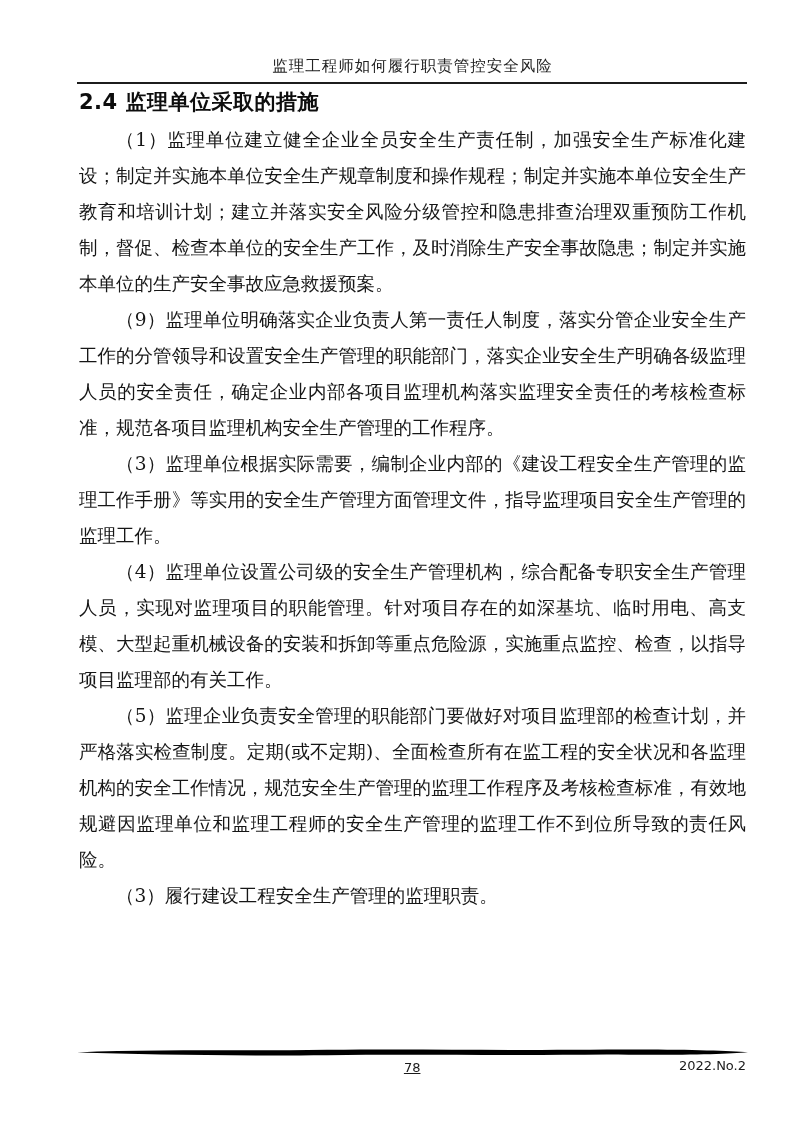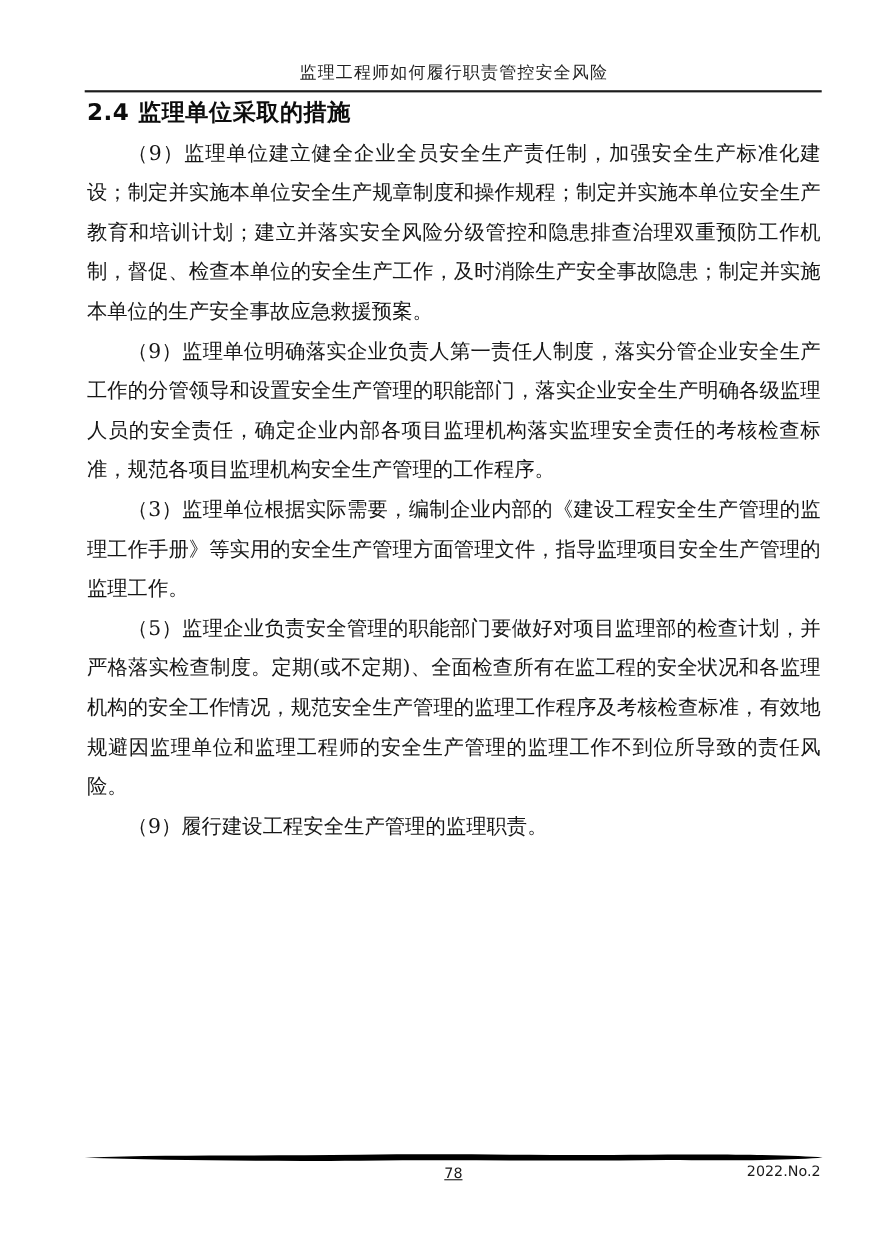--- a/index.html
+++ b/index.html
@@ -92,27 +92,28 @@
 
 <div class="page">
 
   <div class="running-title">监理工程师如何履行职责管控安全风险</div>
 
   <div class="header-rule"></div>
 
   <main class="content">
     <h2 class="section-heading">2.4 监理单位采取的措施</h2>
 
-    <p class="para">（9）监理单位建立健全企业全员安全生产责任制，加强安全生产标准化建设；制定并实施本单位安全生产规章制度和操作规程；制定并实施本单位安全生产教育和培训计划；建立并落实安全风险分级管控和隐患排查治理双重预防工作机制，督促、检查本单位的安全生产工作，及时消除生产安全事故隐患；制定并实施本单位的生产安全事故应急救援预案。</p>
+    <p class="para">（1）监理单位建立健全企业全员安全生产责任制，加强安全生产标准化建设；制定并实施本单位安全生产规章制度和操作规程；制定并实施本单位安全生产教育和培训计划；建立并落实安全风险分级管控和隐患排查治理双重预防工作机制，督促、检查本单位的安全生产工作，及时消除生产安全事故隐患；制定并实施本单位的生产安全事故应急救援预案。</p>
     <p class="para">（9）监理单位明确落实企业负责人第一责任人制度，落实分管企业安全生产工作的分管领导和设置安全生产管理的职能部门，落实企业安全生产明确各级监理人员的安全责任，确定企业内部各项目监理机构落实监理安全责任的考核检查标准，规范各项目监理机构安全生产管理的工作程序。</p>
     <p class="para">（3）监理单位根据实际需要，编制企业内部的《建设工程安全生产管理的监理工作手册》等实用的安全生产管理方面管理文件，指导监理项目安全生产管理的监理工作。</p>
+    <p class="para">（4）监理单位设置公司级的安全生产管理机构，综合配备专职安全生产管理人员，实现对监理项目的职能管理。针对项目存在的如深基坑、临时用电、高支模、大型起重机械设备的安装和拆卸等重点危险源，实施重点监控、检查，以指导项目监理部的有关工作。</p>
     <p class="para">（5）监理企业负责安全管理的职能部门要做好对项目监理部的检查计划，并严格落实检查制度。定期(或不定期)、全面检查所有在监工程的安全状况和各监理机构的安全工作情况，规范安全生产管理的监理工作程序及考核检查标准，有效地规避因监理单位和监理工程师的安全生产管理的监理工作不到位所导致的责任风险。</p>
 
 
-    <p class="para">（9）履行建设工程安全生产管理的监理职责。</p>
+    <p class="para">（3）履行建设工程安全生产管理的监理职责。</p>
   </main>
 
   <svg class="footer-bar" viewBox="0 0 671 11" preserveAspectRatio="none" aria-hidden="true">
     <path fill="#000000" d="M0,5.5 C70,2.2 150,4.2 250,2.8 C350,1.6 430,3.8 530,2.6 C600,1.9 650,3.6 671,5.2 C650,7.2 600,8.4 530,7.6 C430,8.8 350,7.2 250,8.2 C150,9.0 70,7.4 0,5.5 Z"></path>
   </svg>
 
   <div class="footer-row">
     <span class="page-number">78</span>
     <span class="issue-number">2022.No.2</span>
   </div>

